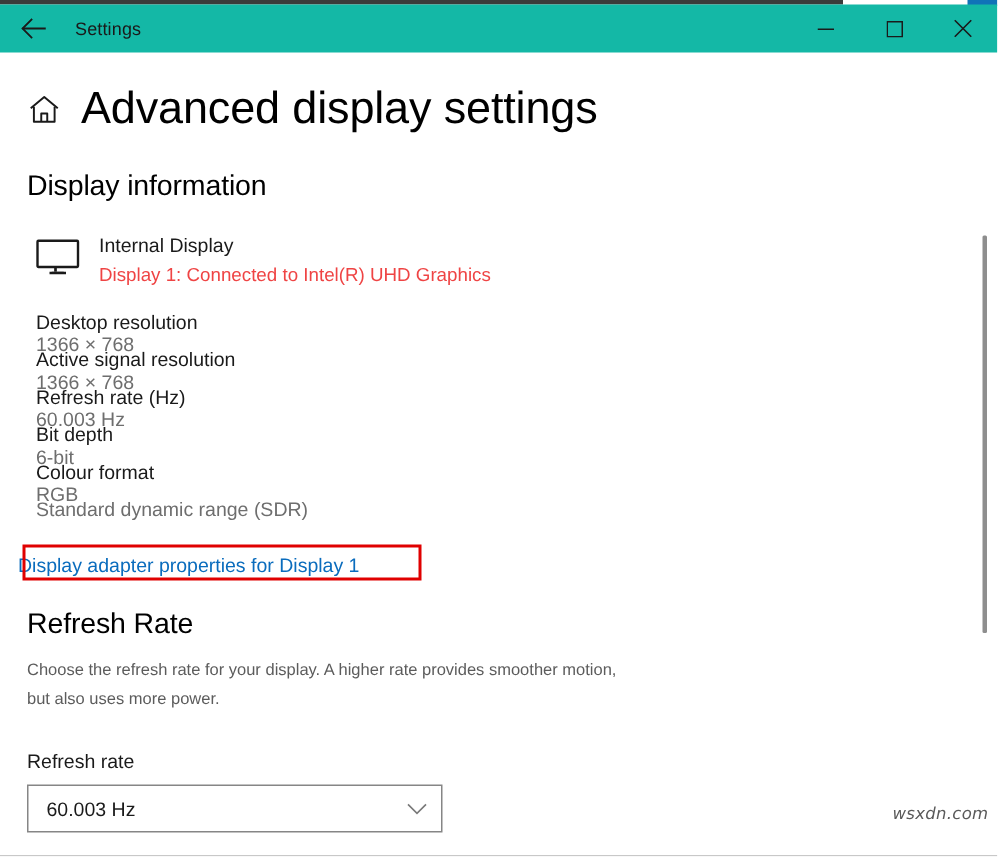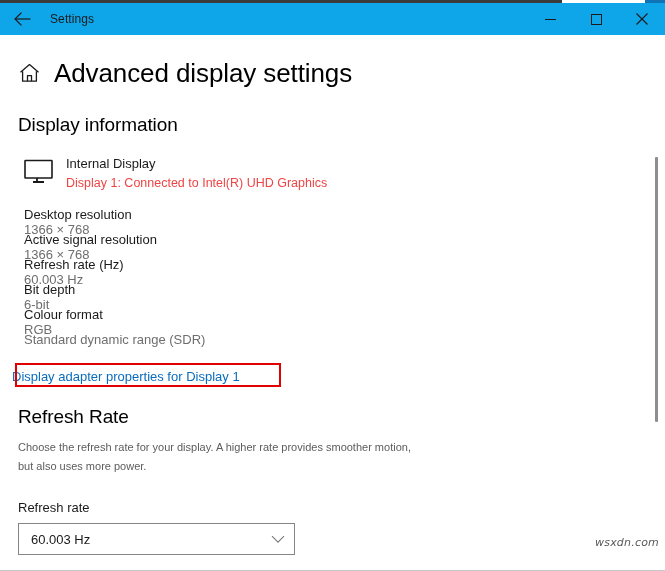--- a/index.html
+++ b/index.html
@@ -38,21 +38,21 @@
   }
 
   
   .titlebar {
     position: absolute;
     top: 3px; left: 0;
     width: 665px;
     height: 32px;
     display: flex;
     align-items: center;
-    background: #0ea5e9;
+    background: #14b8a6;
   }
   .back-btn {
     width: 44px;
     height: 32px;
     display: flex;
     align-items: center;
     justify-content: center;
     flex: none;
   }
   .back-btn svg { display: block; }
@@ -98,21 +98,21 @@
   }
   .home-icon {
     width: 26px;
     height: 26px;
     display: flex;
     align-items: center;
     justify-content: center;
     flex: none;
   }
   .page-title {
-    font-size: 26px;
+    font-size: 30px;
     font-weight: 400;
     color: #000000;
     margin-left: 12px;
     letter-spacing: -.1px;
     white-space: nowrap;
   }
 
   .section-title {
     font-size: 19px;
     font-weight: 400;

